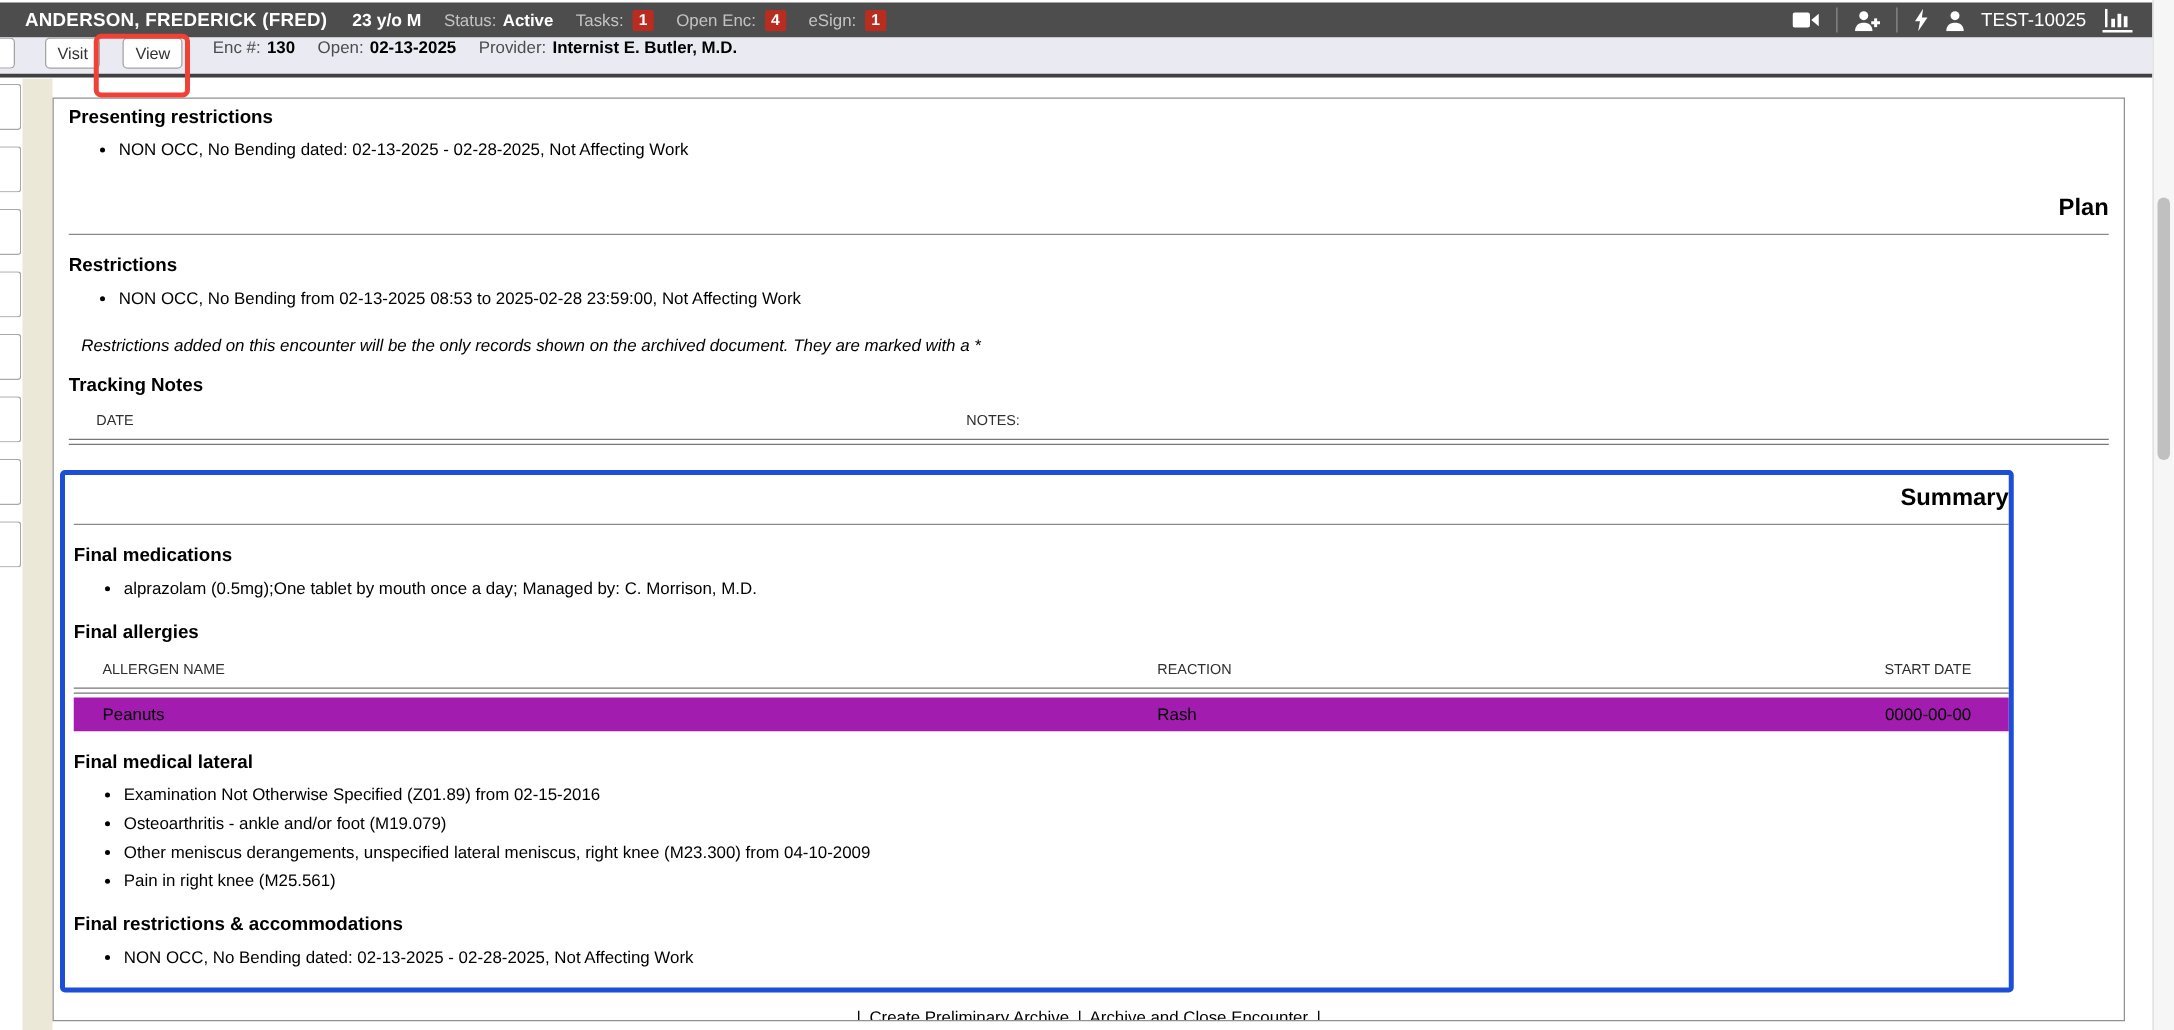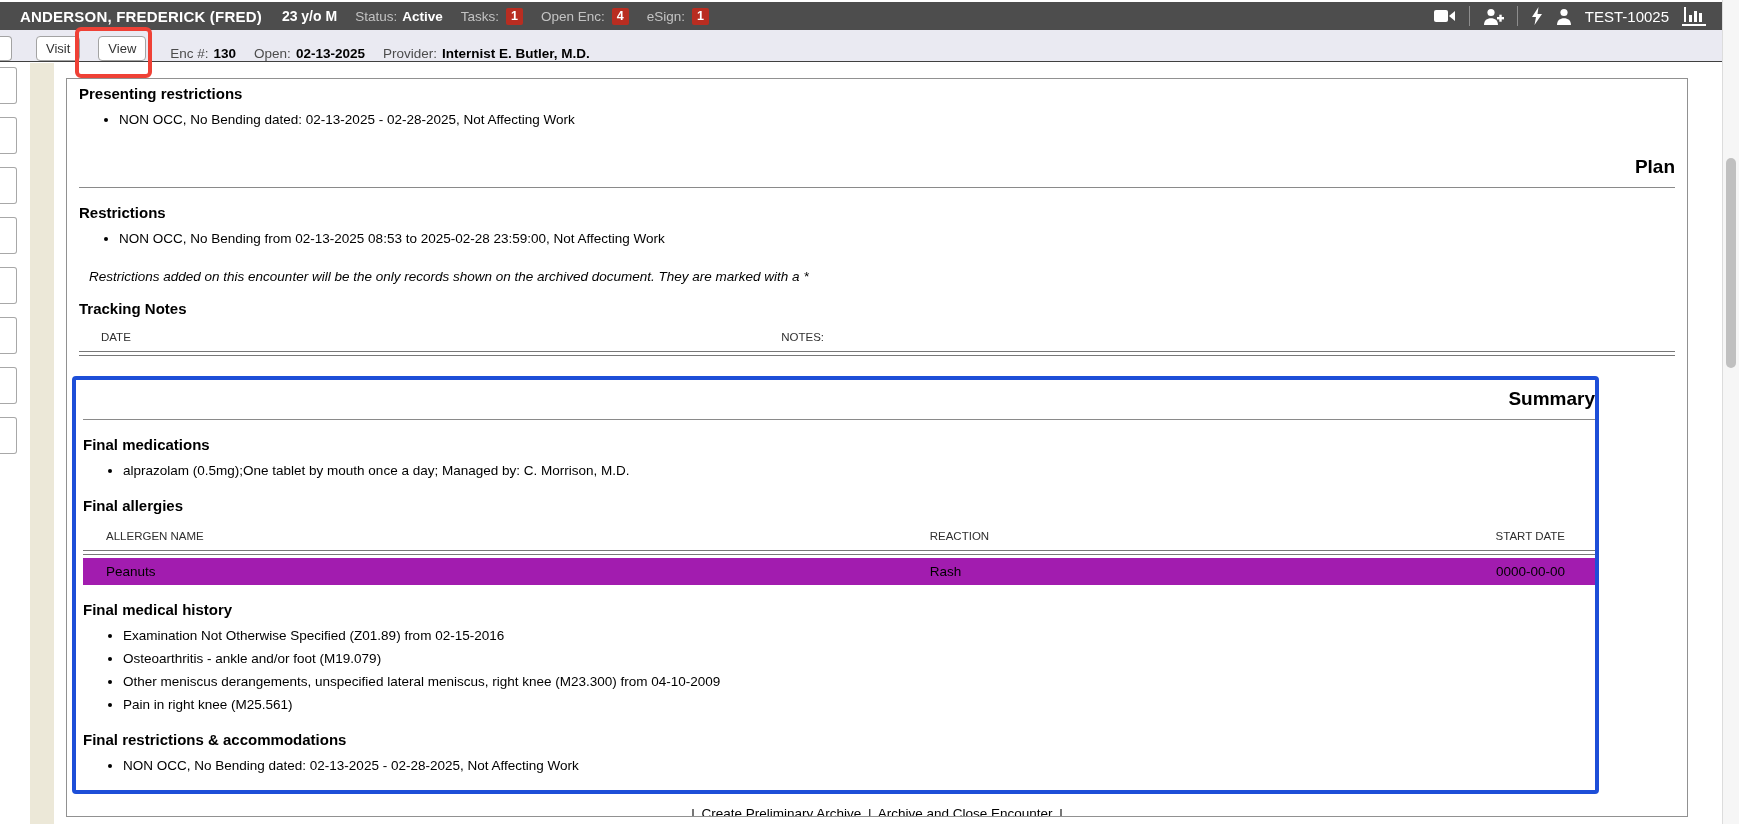--- a/index.html
+++ b/index.html
@@ -19,32 +19,32 @@
     font-weight:bold;font-size:12.5px;align-items:center;justify-content:center;
     margin-left:7px;border-radius:2px;}
   .topbar-right{margin-left:auto;display:flex;align-items:center;gap:13px;padding-right:16px;}
   .vdiv{width:1px;height:20px;background:#8d8d8d;}
   .ticon{display:flex;align-items:center;}
   .ticon svg{display:block;}
   .userid{font-size:15px;}
   .chartwrap{border-bottom:2px solid #fff;padding:0 1px 2px 1px;}
   
   .toolbar{position:absolute;top:30px;left:0;width:1722px;height:32px;background:#eaeaf2;
-    border-bottom:1px solid #404040;display:flex;align-items:flex-end;box-sizing:border-box;}
+    border-bottom:3px solid #404040;display:flex;align-items:flex-start;box-sizing:border-box;}
   .tbtn{background:#fff;border:1px solid #a3a3a3;border-radius:4px;height:25px;font-size:13px;
     color:#333;padding:0 9px;display:flex;align-items:center;cursor:default;}
   .stub-btn{width:12px;padding:0;border-left:none;border-radius:0 4px 4px 0;}
   .btn-visit{margin-left:24px;}
   .btn-view{margin-left:18px;}
   .encinfo{display:flex;align-items:center;margin-left:24px;font-size:13.5px;white-space:nowrap;}
   .elbl{color:#4c4c4c;}
   .eval{color:#000;font-weight:600;margin-left:5px;}
   .egap{margin-left:18px;}
   
-  .workspace{position:absolute;top:63px;left:0;width:1722px;height:761px;display:flex;gap:12px;}
+  .workspace{position:absolute;top:63px;left:0;width:1722px;height:761px;display:flex;}
   .stubs{width:18px;display:flex;flex-direction:column;gap:13px;padding-top:4px;box-sizing:border-box;}
   .stub{height:37px;width:17px;border:1px solid #a8a8a8;border-left:none;
     border-radius:0 3px 3px 0;background:#fff;box-sizing:border-box;}
   .beige{width:24px;background:#ece8d8;}
   .content{flex:1;background:#fff;border:1px solid #919191;margin-top:15px;margin-bottom:7px;
     padding:2px 12px 0 12px;position:relative;overflow:hidden;box-sizing:border-box;}
   .gutter{width:22px;background:#fff;}
   
   .sbar{position:absolute;top:0;right:0;width:17px;height:824px;background:#f6f6f6;
     border-left:1px solid #dcdcdc;box-sizing:border-box;}
@@ -201,21 +201,21 @@
         <span class="col2">REACTION</span>
         <span class="col3">START DATE</span>
       </div>
       <div class="dline"></div>
       <div class="alg-row">
         <span class="col1">Peanuts</span>
         <span class="col2">Rash</span>
         <span class="col3">0000-00-00</span>
       </div>
 
-      <h3 class="h-section">Final medical history</h3>
+      <h3 class="h-section">Final medical lateral</h3>
       <ul class="blist">
         <li>Examination Not Otherwise Specified (Z01.89) from 02-15-2016</li>
         <li>Osteoarthritis - ankle and/or foot (M19.079)</li>
         <li>Other meniscus derangements, unspecified lateral meniscus, right knee (M23.300) from 04-10-2009</li>
         <li>Pain in right knee (M25.561)</li>
       </ul>
 
       <h3 class="h-section">Final restrictions &amp; accommodations</h3>
       <ul class="blist">
         <li>NON OCC, No Bending dated: 02-13-2025 - 02-28-2025, Not Affecting Work</li>

